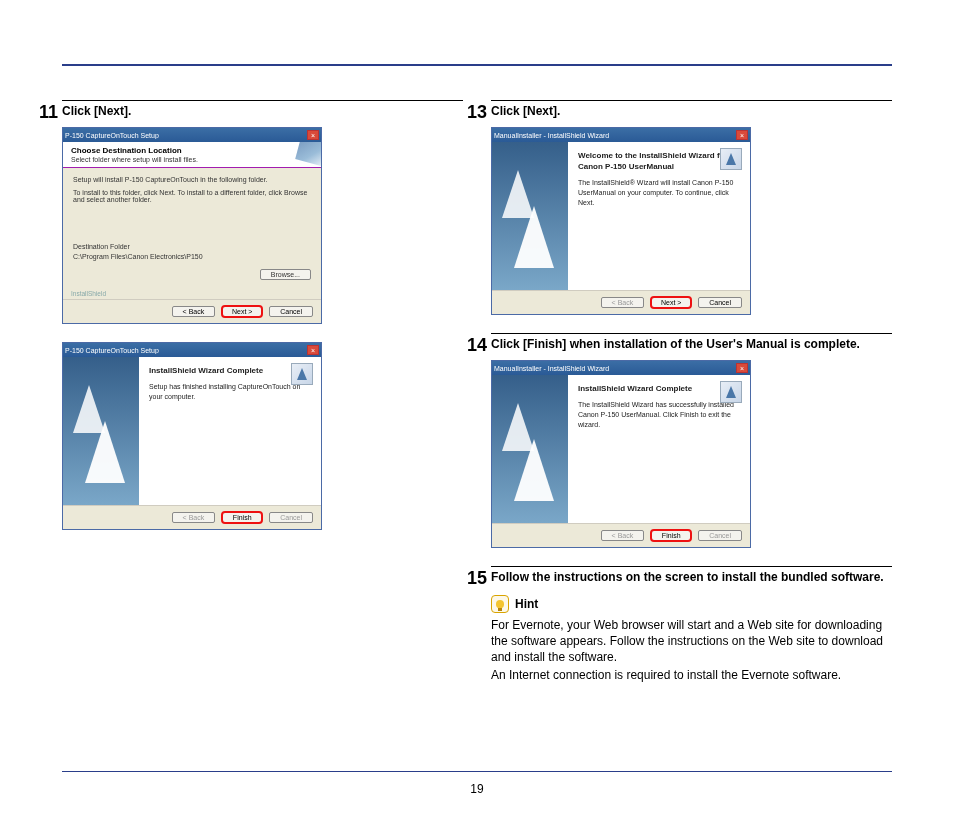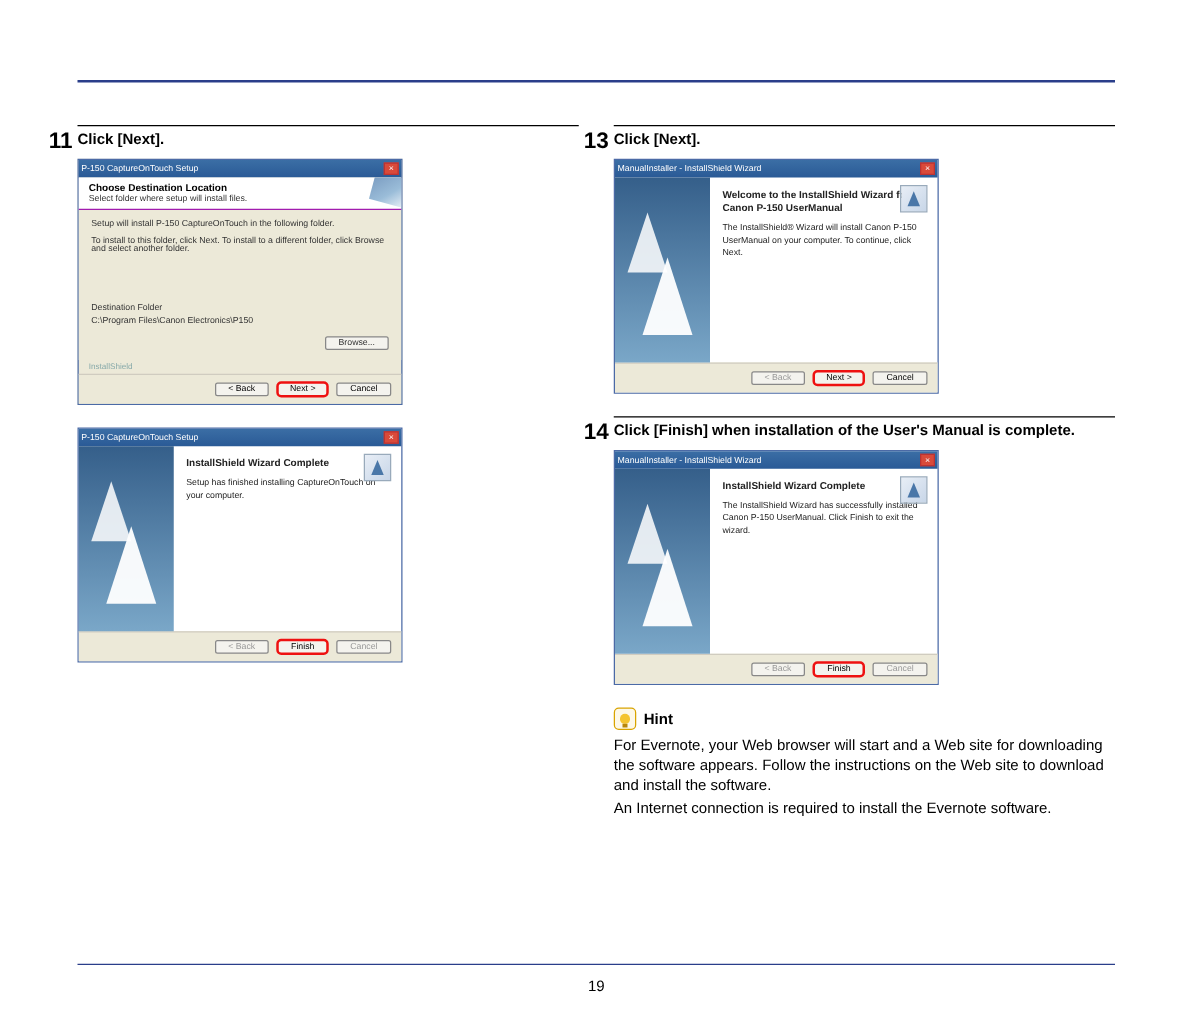--- a/index.html
+++ b/index.html
@@ -190,20 +190,24 @@
               <span class="btn primary-wrap">
                 <span class="primary-inner">Finish</span>
               </span>
               <span class="btn disabled">Cancel</span>
             </div>
           </div>
         </div>
       </div>
 
       <div class="step">
+        <div class="step-head">
+          <div class="step-num">15</div>
+          <div class="step-text">Follow the instructions on the screen to install the bundled software.</div>
+        </div>
         <div class="hint-row">
           <div class="hint-icon">
               <div class="hint-icon-bulb"></div>
             </div>
           <div class="hint-label">Hint</div>
         </div>
         <div class="hint-body">For Evernote, your Web browser will start and a Web site for downloading the software appears. Follow the instructions on the Web site to download and install the software.</div>
         <div class="hint-body">An Internet connection is required to install the Evernote software.</div>
       </div>
 

